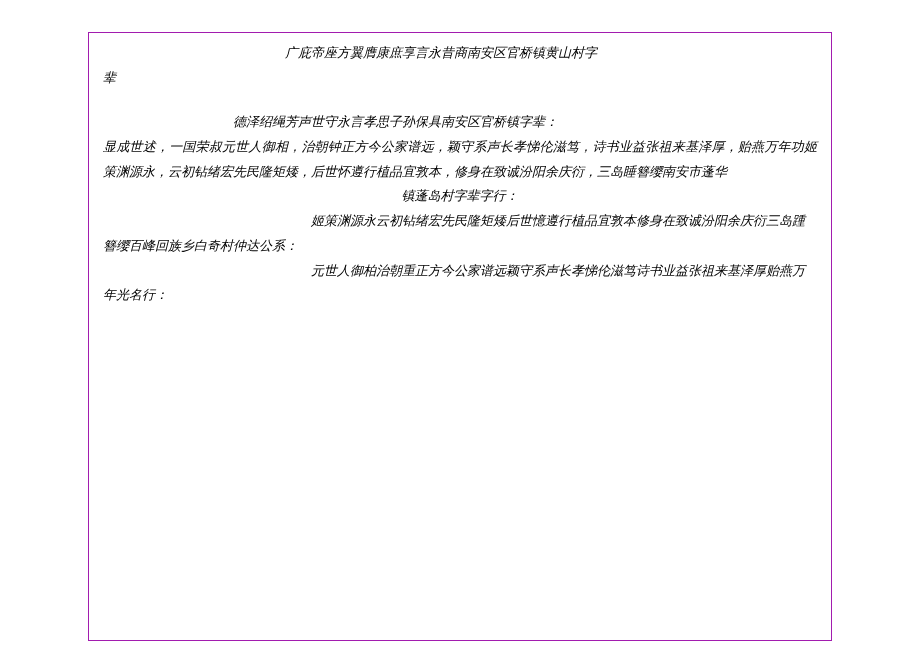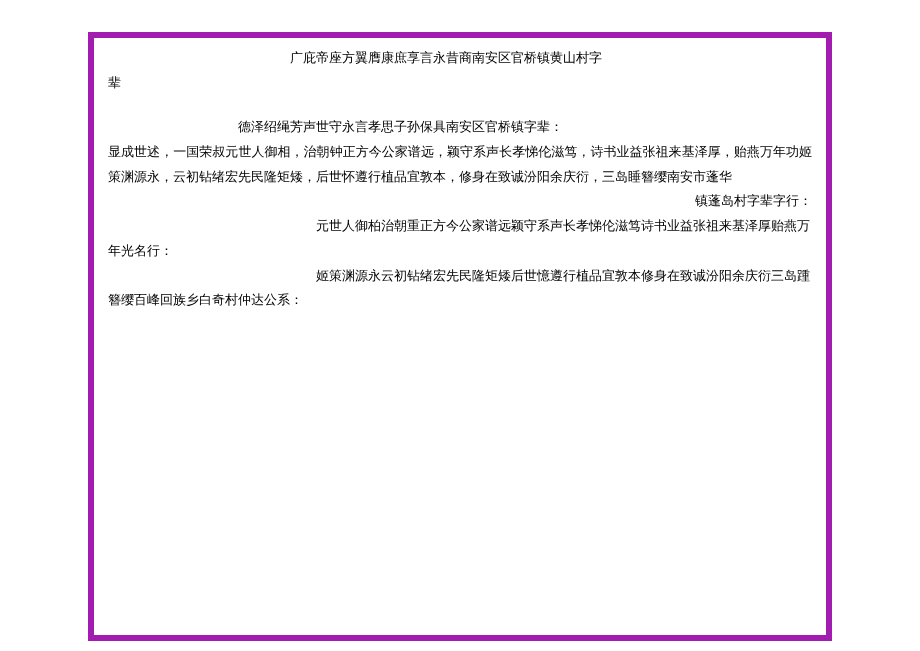--- a/index.html
+++ b/index.html
@@ -10,34 +10,35 @@
     body {
       background: #ffffff;
       width: 920px;
       height: 651px;
       font-family: "SimSun", "宋体", serif;
       font-size: 13px;
       color: #000000;
       line-height: 1.9;
     }
     .page-frame {
-      border: 6px solid #a21caf;
+      border: 1px solid #a21caf;
       position: absolute;
       top: 32px;
       left: 88px;
       right: 88px;
       bottom: 10px;
       padding: 8px 14px;
+      font-style: italic;
     }
     .paragraph {
       text-align: left;
       word-break: break-all;
     }
     .center {
-      text-align: right;
+      text-align: center;
     }
     .indent-large {
       text-indent: 10em;
       margin-top: 20px;
     }
     .indent-xlarge {
       text-indent: 14em;
     }
     .indent-xxlarge {
       text-indent: 16em;
@@ -49,15 +50,15 @@
   </style>
 </head>
 <body>
 
 <div class="page-frame">
   <div class="paragraph indent-xlarge">广庇帝座方翼膺康庶享言永昔商南安区官桥镇黄山村字</div>
   <div class="paragraph">辈</div>
   <div class="paragraph indent-large">德泽绍绳芳声世守永言孝思子孙保具南安区官桥镇字辈：</div>
   <div class="paragraph body-text">显成世述，一国荣叔元世人御相，治朝钟正方今公家谱远，颖守系声长孝悌伦滋笃，诗书业益张祖来基泽厚，贻燕万年功姬策渊源永，云初钻绪宏先民隆矩矮，后世怀遵行植品宜敦本，修身在致诚汾阳余庆衍，三岛睡簪缨南安市蓬华</div>
   <div class="paragraph center">镇蓬岛村字辈字行：</div>
+  <div class="paragraph indent-xxlarge">姬策渊源永云初钻绪宏先民隆矩矮后世憶遵行植品宜敦本修身在致诚汾阳余庆衍三岛踵簪缨百峰回族乡白奇村仲达公系：</div>
   <div class="paragraph indent-xxlarge">元世人御柏治朝重正方今公家谱远颖守系声长孝悌伦滋笃诗书业益张祖来基泽厚贻燕万年光名行：</div>
-  <div class="paragraph indent-xxlarge">姬策渊源永云初钻绪宏先民隆矩矮后世憶遵行植品宜敦本修身在致诚汾阳余庆衍三岛踵簪缨百峰回族乡白奇村仲达公系：</div>
 </div>
 
 </body></html>

